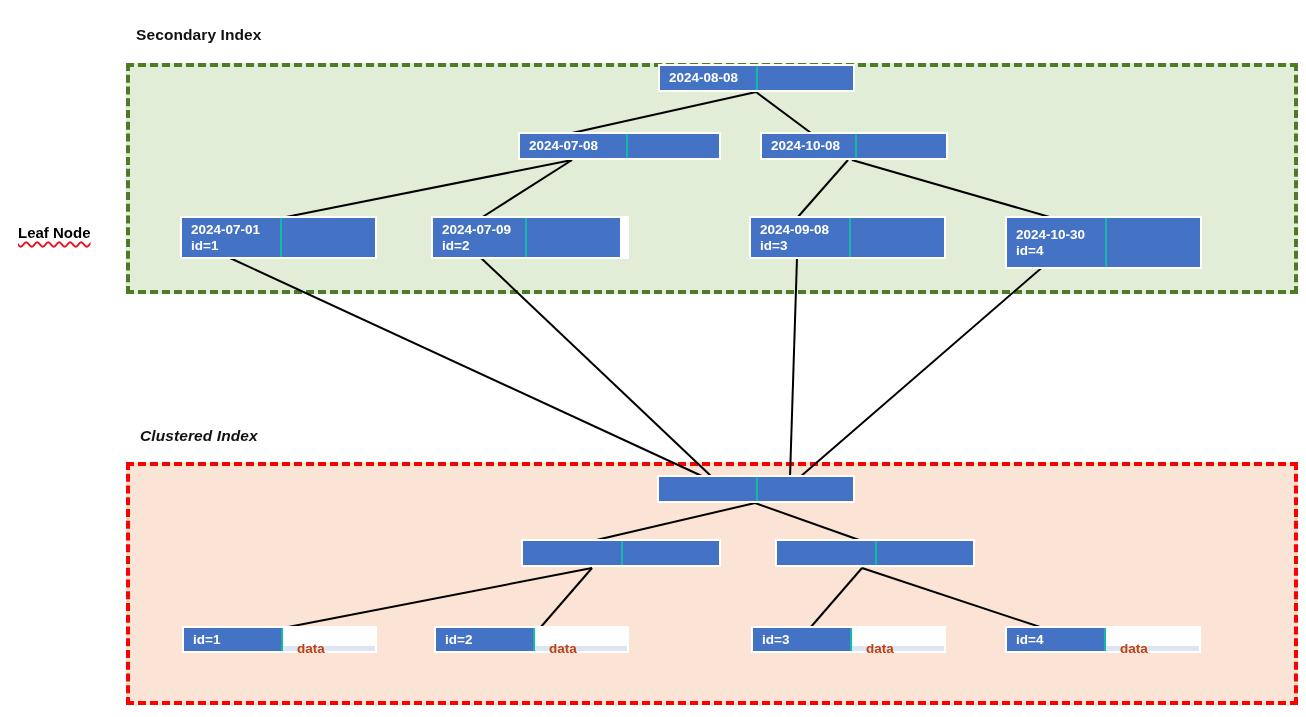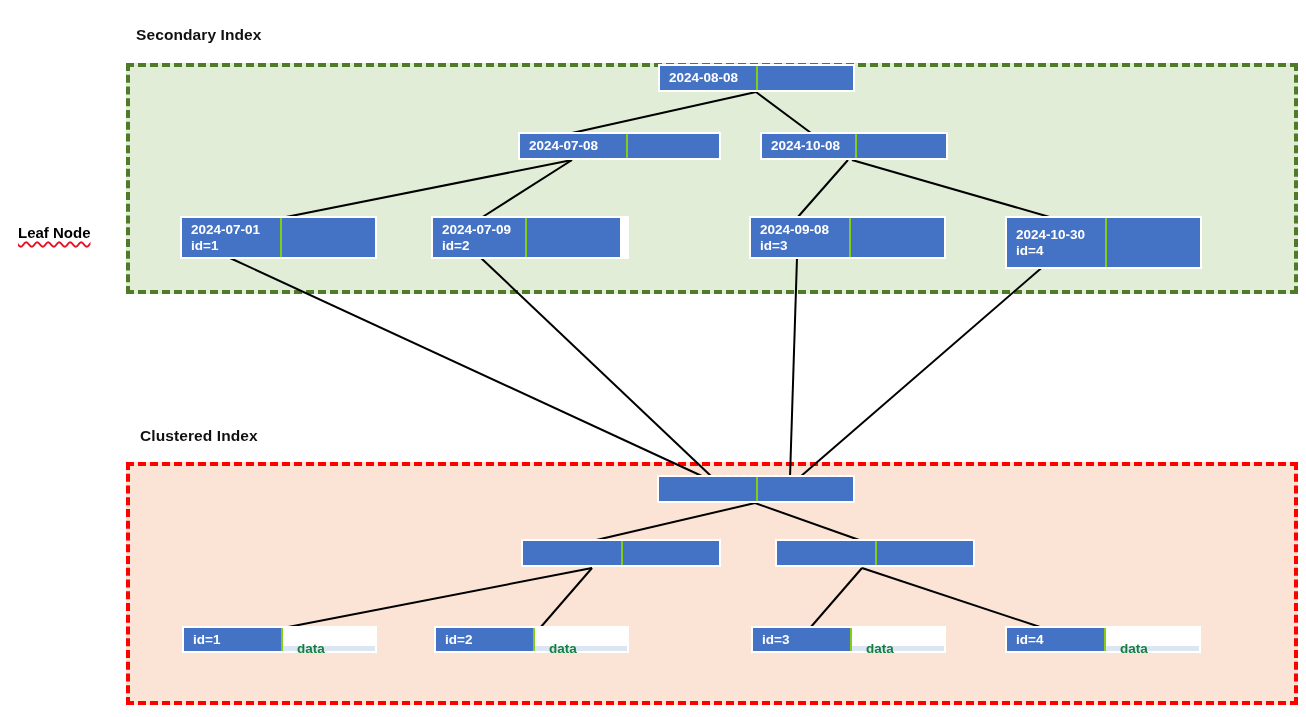--- a/index.html
+++ b/index.html
@@ -41,21 +41,21 @@
   
   .caption {
     position: absolute;
     font-size: 15.5px;
     font-weight: bold;
     color: #111111;
     letter-spacing: 0.1px;
     white-space: nowrap;
   }
   .caption-secondary { left: 136px; top: 26px; }
-  .caption-clustered { left: 140px; top: 427px; }
+  .caption-clustered { left: 140px; top: 427px; font-style: italic; }
 
   .side-label {
     position: absolute;
     left: 10px;
     top: 224px;
     font-size: 15px;
     font-weight: bold;
     color: #000000;
     white-space: nowrap;
     
@@ -88,32 +88,32 @@
     color: #ffffff;
     font-size: 13.5px;
     font-weight: bold;
     display: flex;
     flex-direction: column;
     justify-content: center;
     align-items: flex-start;
     padding: 2px 0 2px 9px;
     line-height: 1.16;
     white-space: nowrap;
-    border-right: 2px solid #84cc16;
+    border-right: 2px solid #14b8a6;
   }
   .cell:last-child { border-right: none; }
   .cell.empty { padding: 0; }
   
   .node.data-row .cell.key {
     background: #4472c4;
     color: #ffffff;
   }
   .node.data-row .cell.payload {
     background: #dce5f2;
-    color: #15803d;
+    color: #c2410c;
     padding-left: 14px;
     margin-top: 18px;
   }
   .cell-line { display: block; }
 </style>
 </head>
 <body>
 
 <div id="canvas">
 

